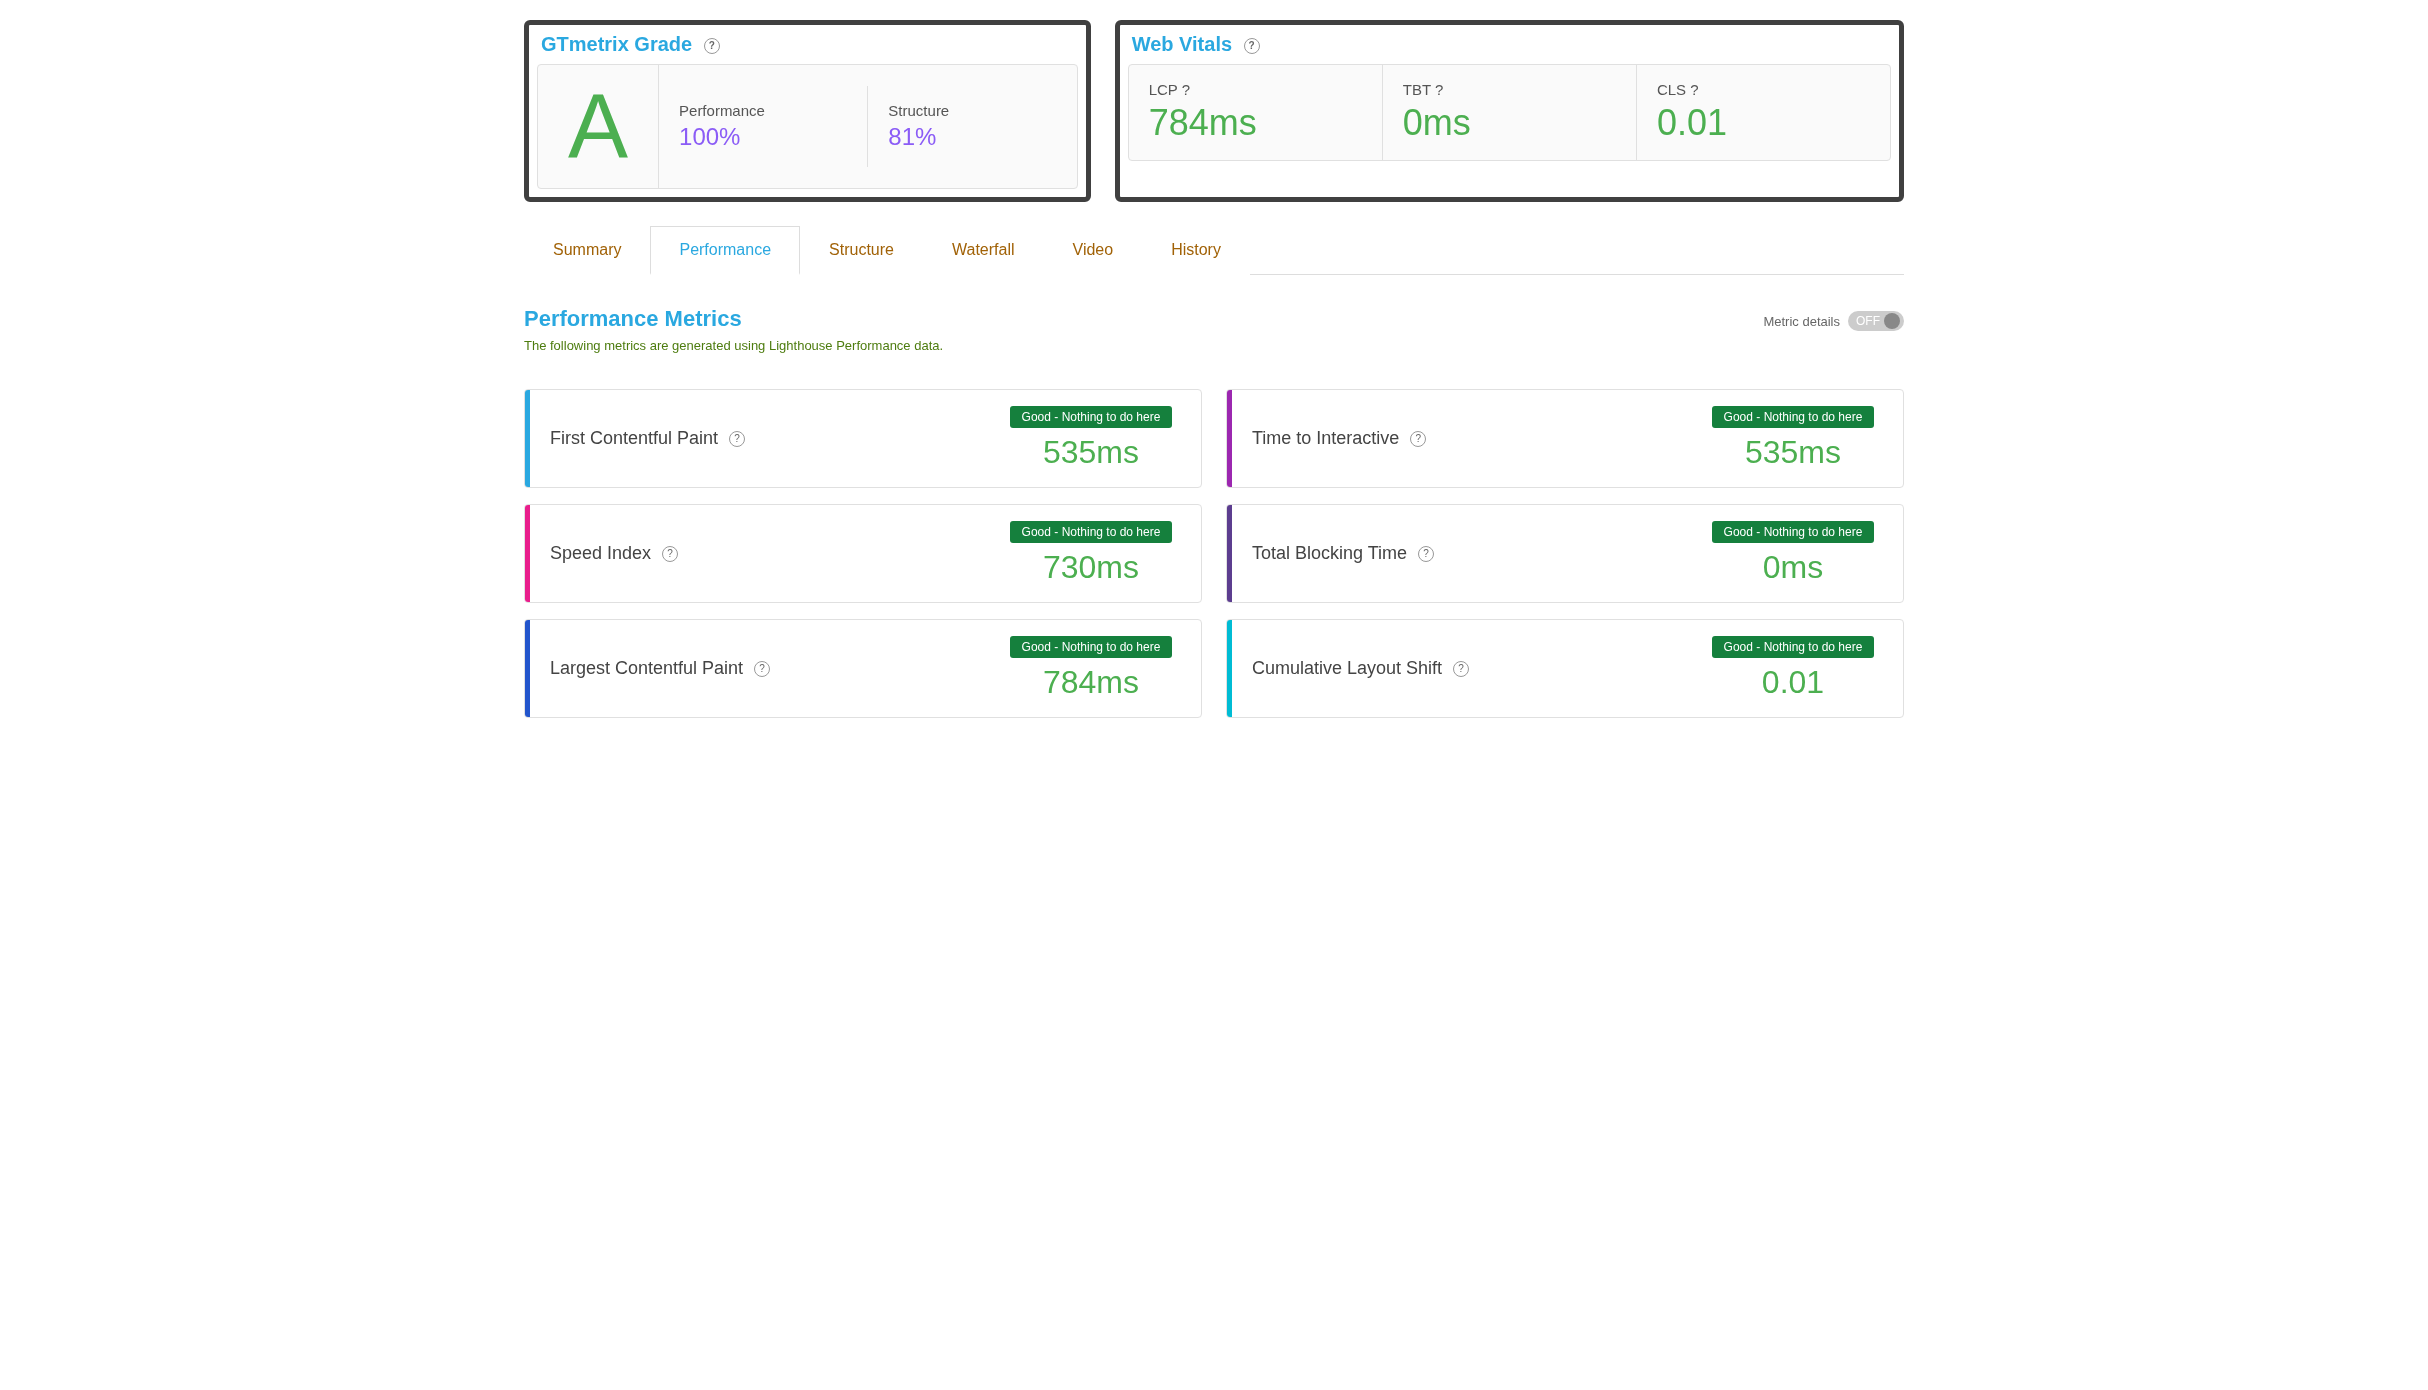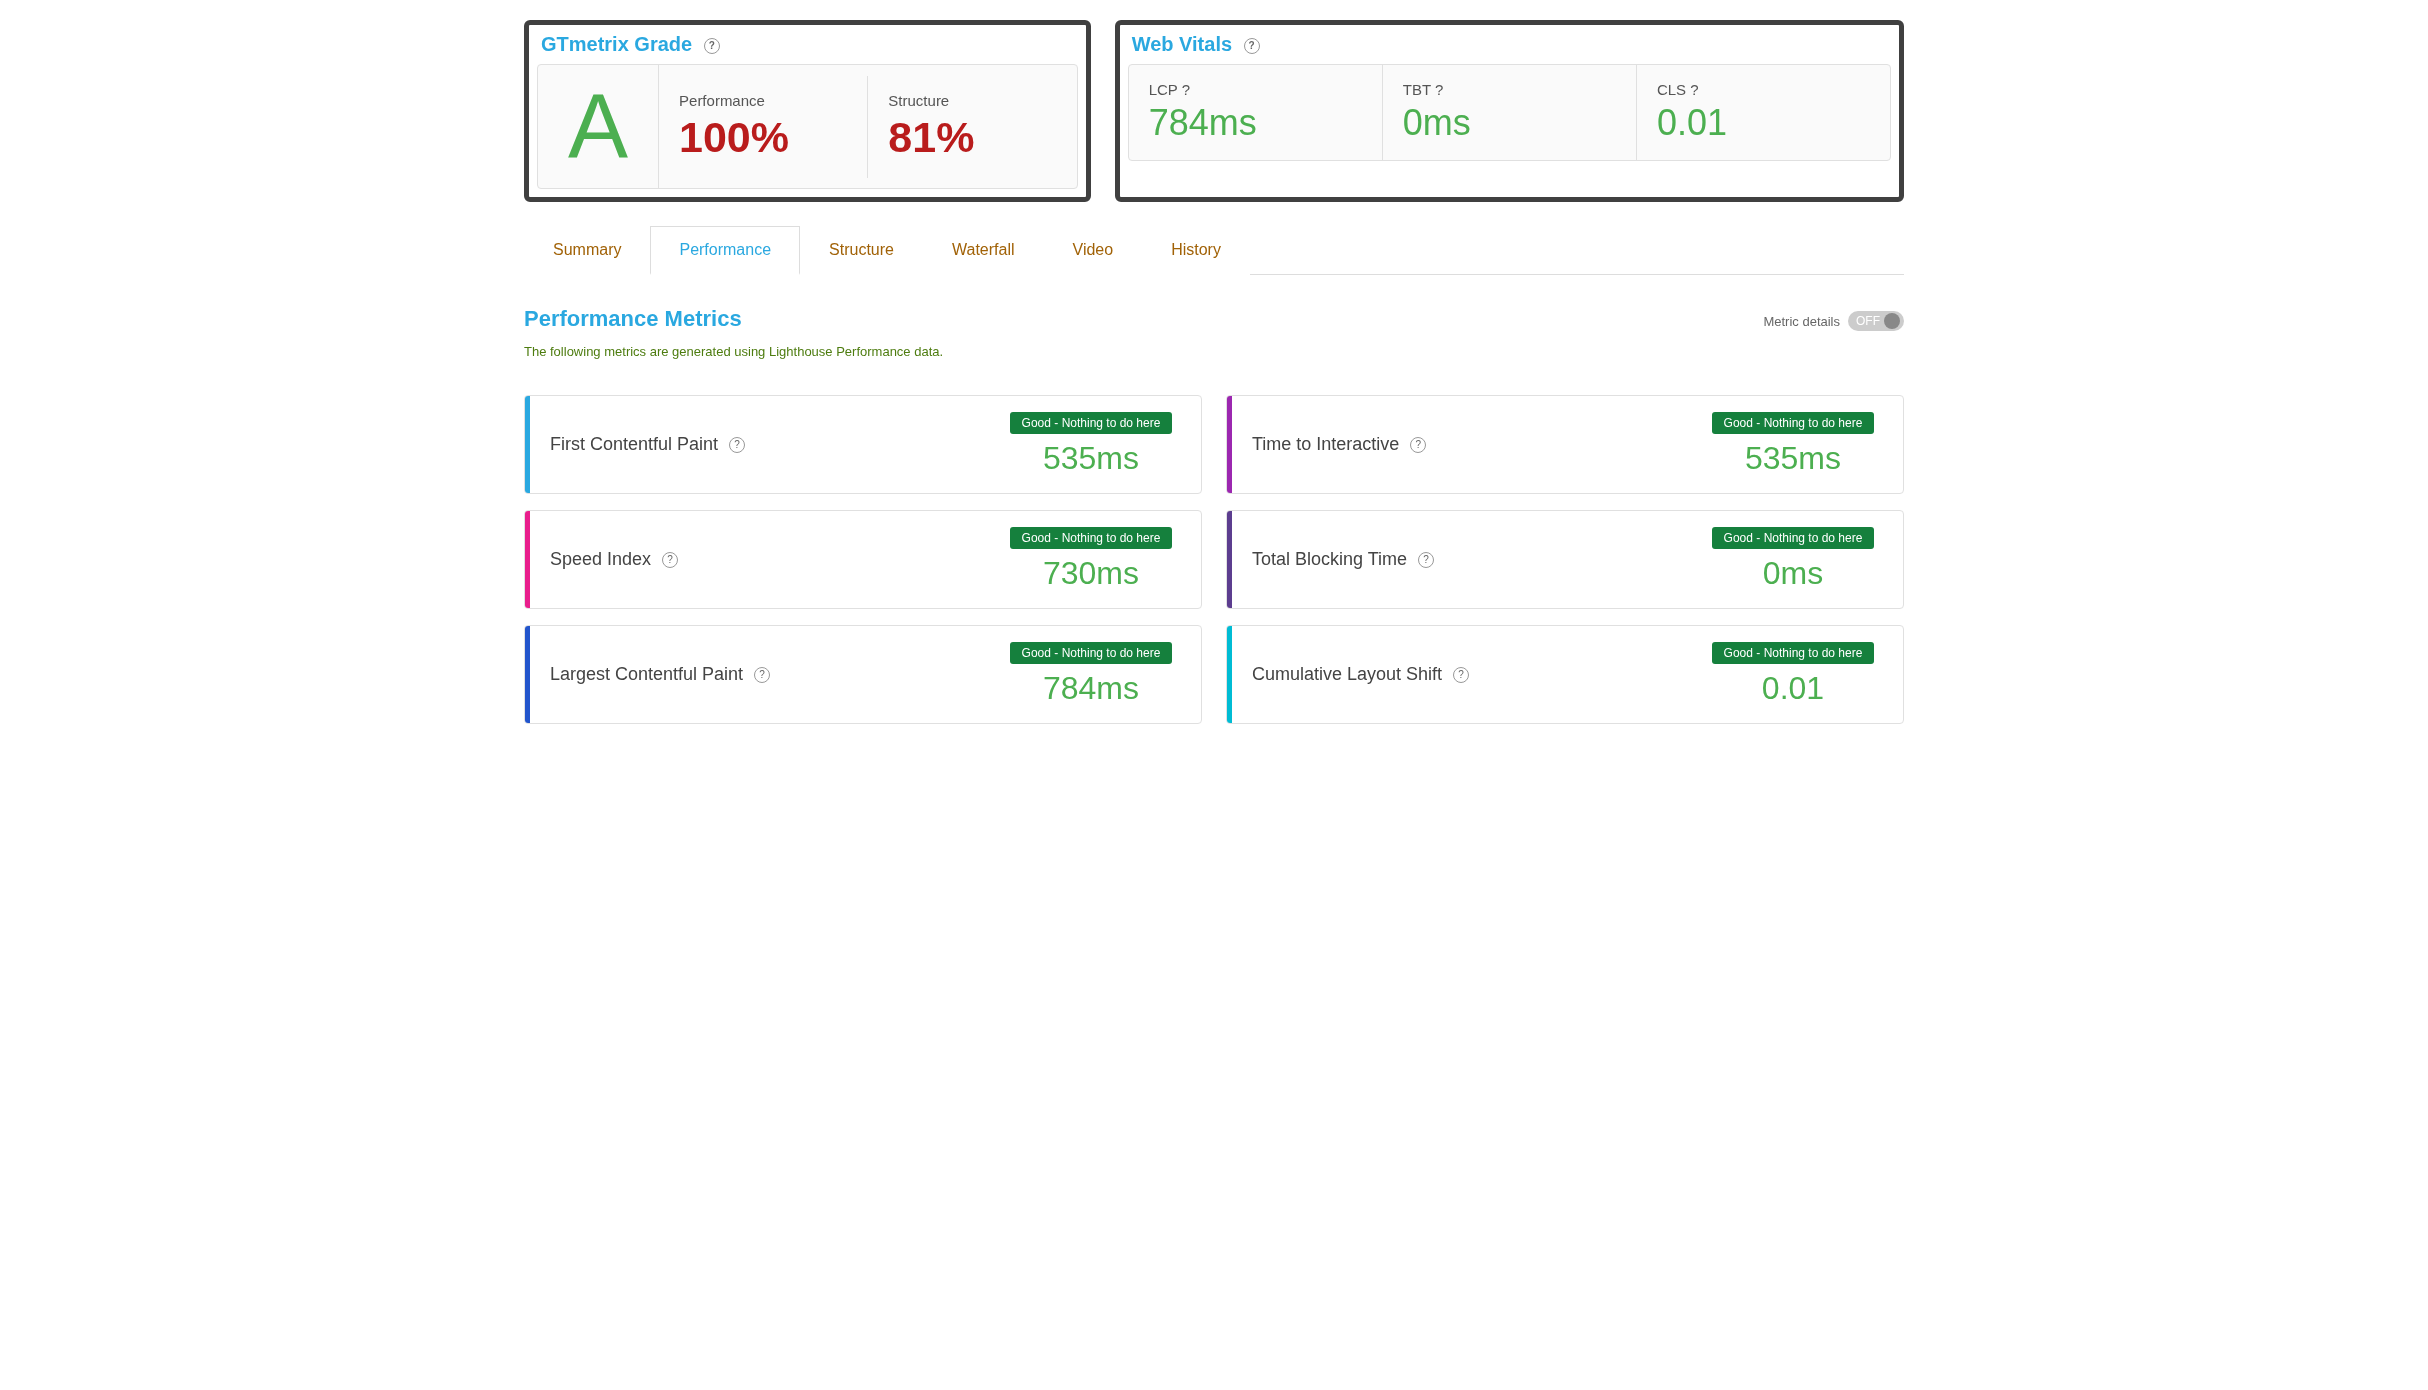--- a/index.html
+++ b/index.html
@@ -90,23 +90,23 @@
       border-right: 1px solid #e0e0e0;
     }
 
     .grade-metric-label {
       font-size: 15px;
       color: #555;
       margin-bottom: 4px;
     }
 
     .grade-metric-value {
-      font-size: 43px;
-      color: #b91c1c;
-      font-weight: 700;
+      font-size: 24px;
+      color: #8b5cf6;
+      font-weight: 400;
     }
 
     .vitals-content {
       display: flex;
       border: 1px solid #e0e0e0;
       border-radius: 4px;
       margin: 4px 8px 8px;
       background: #fafafa;
       align-items: center;
     }
@@ -167,21 +167,20 @@
       right: 0;
       height: 2px;
       background: #fff;
     }
 
     
     .section-title {
       font-size: 22px;
       color: #2aa8e0;
       font-weight: 600;
-      margin-bottom: 6px;
     }
 
     .section-subtitle {
       font-size: 13px;
       color: #4d7c0f;
       margin-bottom: 36px;
     }
 
     .metric-details-toggle {
       float: right;

